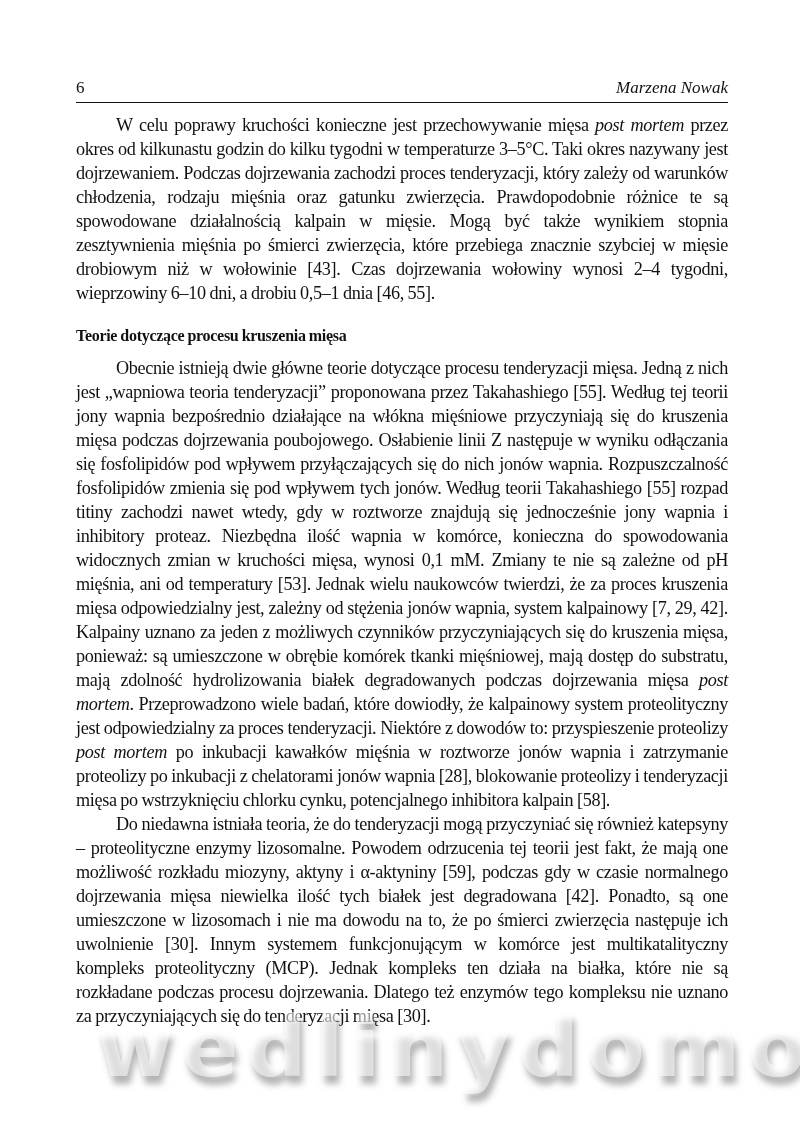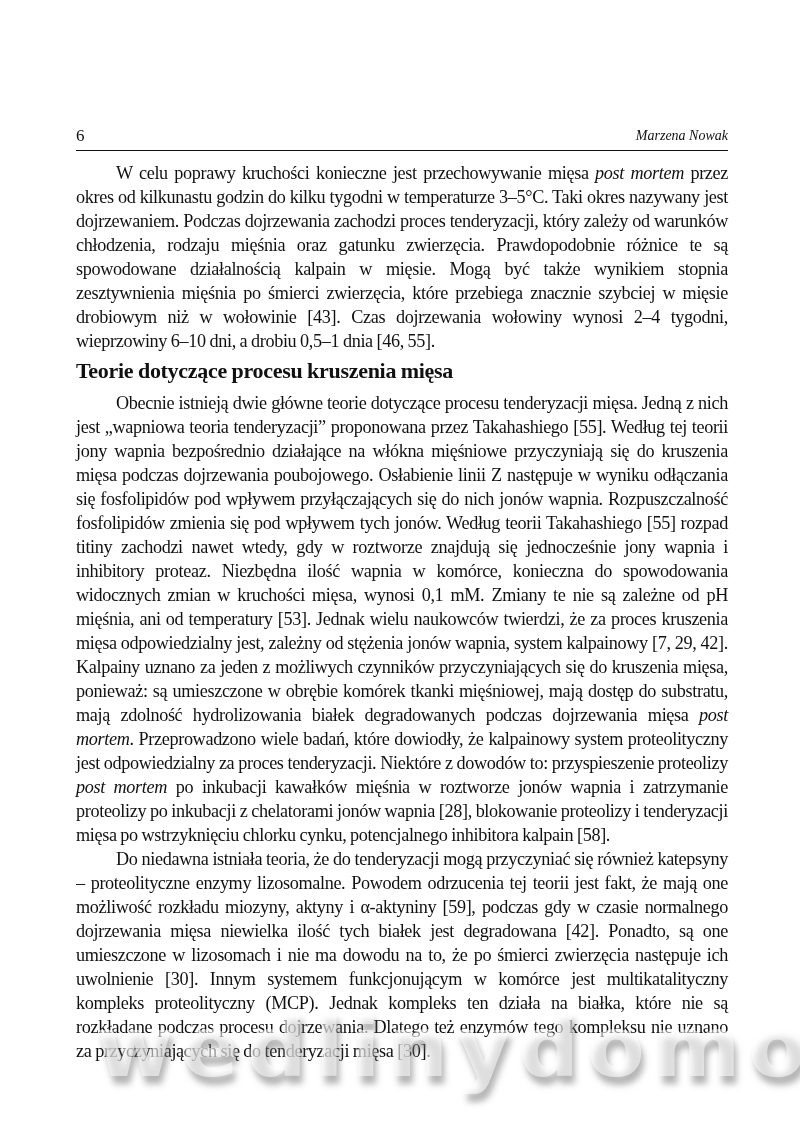--- a/index.html
+++ b/index.html
@@ -7,31 +7,31 @@
   .page {
     position: absolute; left: 76px; top: 78px; width: 652px;
     font-family: "Liberation Serif", "DejaVu Serif", serif;
     color: #111111;
   }
   .running-head {
     display: flex; justify-content: space-between; align-items: flex-end;
     font-size: 17px; line-height: 20px; padding-bottom: 4px;
     border-bottom: 1.5px solid #111111;
   }
-  .running-head .author { font-style: italic; font-size: 14px; margin-top: 48px; }
+  .running-head .author { font-style: italic; font-size: 17px; }
   .body {
     margin-top: 10px;
     font-size: 18.2px; line-height: 24px;
     text-align: justify;
     letter-spacing: -0.35px;
     word-spacing: -0.5px;
   }
   .body p { margin: 0; text-indent: 40px; }
   .body h2 {
-    margin: 6px 0 8px 0; font-size: 22px; font-weight: bold; line-height: 24px;
+    margin: 19px 0 8px 0; font-size: 16px; font-weight: bold; line-height: 24px;
     letter-spacing: -0.3px;
   }
   em { }
   .watermark {
     position: absolute; left: 96px; top: 1002px; width: 640px;
     font-family: "DejaVu Sans", sans-serif; font-weight: bold;
     font-size: 84px; letter-spacing: 8px; line-height: 90px;
     color: rgba(255,255,255,0.55);
     text-shadow: 3px 8px 6px rgba(120,120,120,0.55);
     pointer-events: none; white-space: nowrap;

